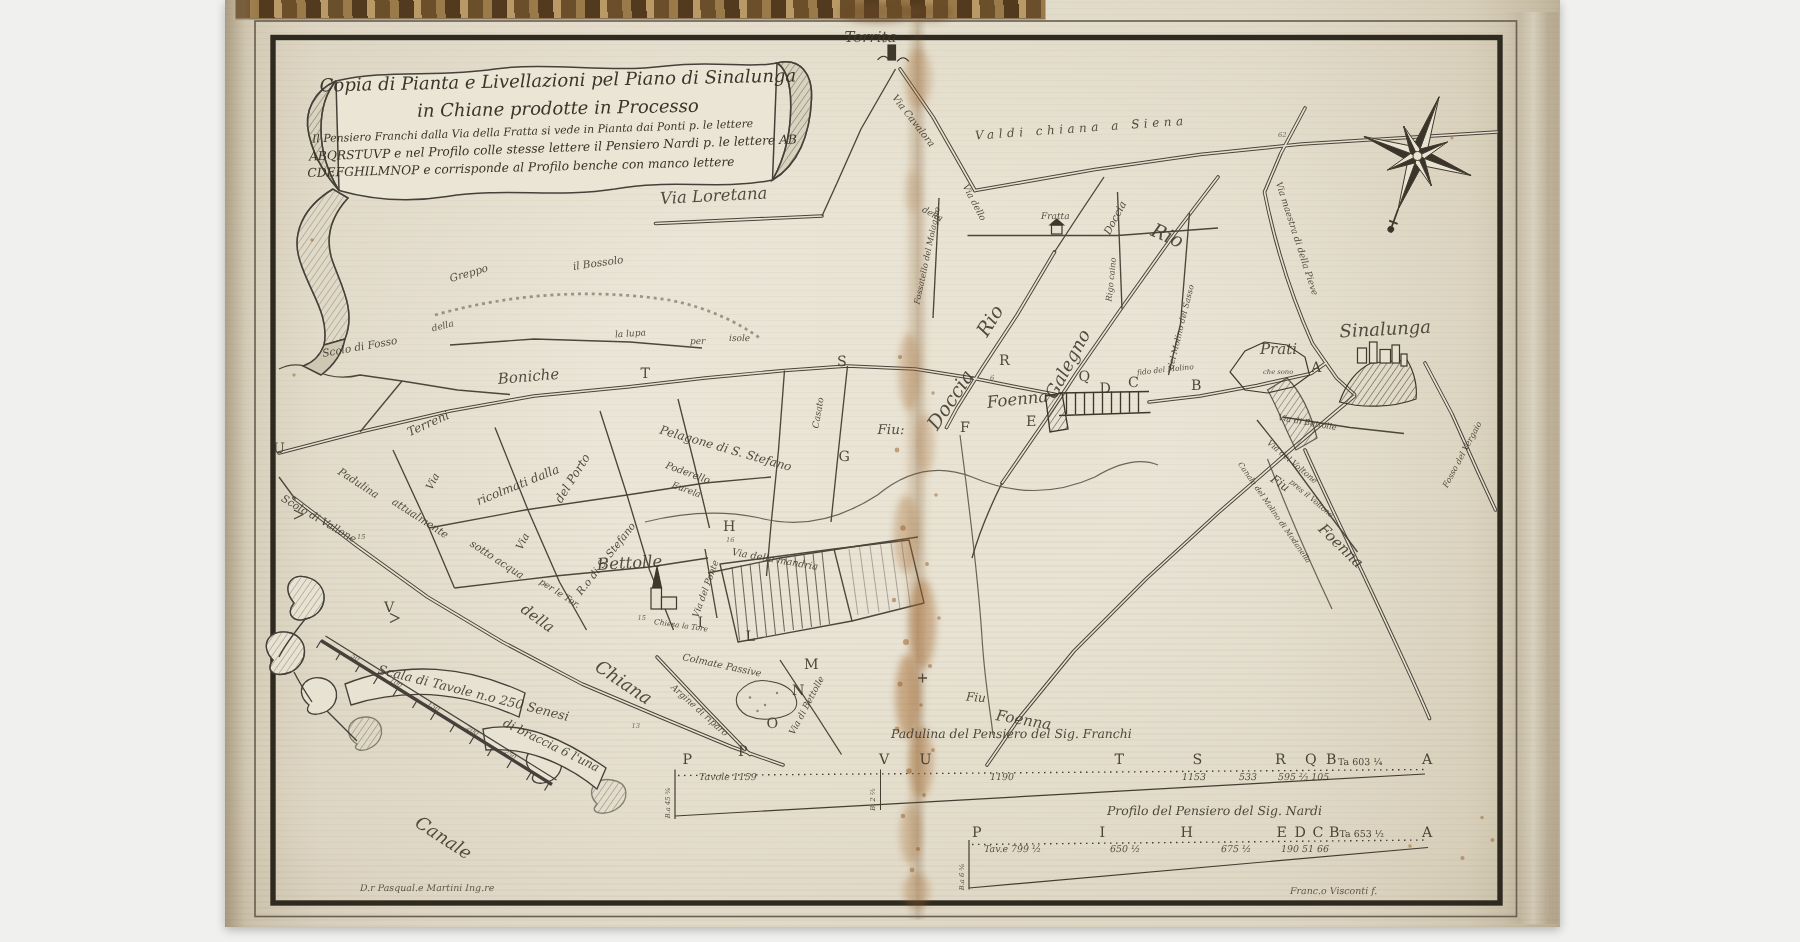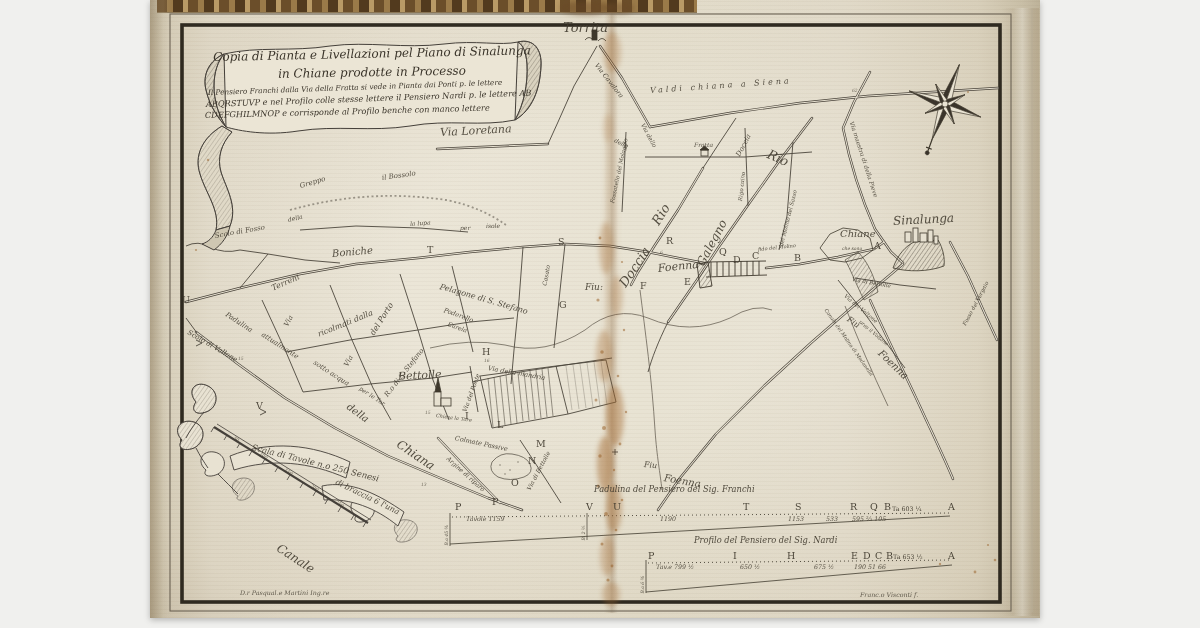--- a/index.html
+++ b/index.html
@@ -35,21 +35,21 @@
   .c1{left:212px;top:50px;width:320px;font-size:12px;text-align:center;transform:rotate(-1.2deg);}
   .c2{left:212px;top:68px;width:320px;font-size:12px;text-align:center;transform:rotate(-1deg);}
   .c3{left:208px;top:88px;width:334px;font-size:7.3px;transform:rotate(-2deg);}
   .c4{left:206px;top:99px;width:340px;font-size:8.2px;transform:rotate(-2deg);}
   .c5{left:205px;top:110px;width:334px;font-size:8.2px;transform:rotate(-1.5deg);}
   .sig{font-style:italic;font-size:6.3px;opacity:.8;}
   .sig1{left:240px;top:589px;}
   .sig2{left:860px;top:591px;}
   .ptitle{font-style:italic;font-size:8.3px;opacity:.9;}
   .pt1{left:594px;top:484px;}
-  .pt2{left:694px;top:535px;}
+  .pt2{left:738px;top:535px;}
   .sctext{font-style:italic;font-size:8.5px;opacity:.88;}
   .st1{left:252px;top:442px;transform:rotate(14deg);}
   .st2{left:336px;top:477px;font-size:8px;transform:rotate(26deg);}
   .sctick{font-size:4.5px;font-style:italic;opacity:.8;}
 </style>
 </head>
 <body>
 
 <div class="stage">
   <div class="paper"></div>
@@ -303,39 +303,39 @@
     <span class="cart c3">Il Pensiero Franchi dalla Via della Fratta si vede in Pianta dai Ponti p. le lettere</span>
     <span class="cart c4">ABQRSTUVP e nel Profilo colle stesse lettere il Pensiero Nardi p. le lettere AB</span>
     <span class="cart c5">CDEFGHILMNOP e corrisponde al Profilo benche con manco lettere</span>
     <span class="ptitle pt1">Padulina del Pensiero del Sig. Franchi</span>
     <span class="ptitle pt2">Profilo del Pensiero del Sig. Nardi</span>
     <span class="sctext st1">Scala di Tavole n.o 250 Senesi</span>
     <span class="sctext st2">di braccia 6 l'una</span>
     <span class="sig sig1">D.r Pasqual.e Martini Ing.re</span>
     <span class="sig sig2">Franc.o Visconti f.</span>
   <span class="mlab" style="left: 440px; top: 126px; font-size: 11px; transform: rotate(-3deg);">Via Loretana</span>
-      <span class="mlab" style="left: 563px; top: 20px; font-size: 13px;">Torrita</span>
+      <span class="mlab" style="left: 563px; top: 20px; font-size: 10px;">Torrita</span>
       <span class="mlab" style="left: 596px; top: 60px; font-size: 6.5px; transform: rotate(52deg);">Via Cavalora</span>
       <span class="mlab" style="left: 650px; top: 86px; font-size: 8px; transform: rotate(-4deg); letter-spacing: 3px;">Valdi chiana a Siena</span>
       <span class="mlab" style="left: 615px; top: 136px; font-size: 6px; transform: rotate(28deg);">della</span>
       <span class="mlab" style="left: 643px; top: 120px; font-size: 6px; transform: rotate(62deg);">Via dello</span>
       <span class="mlab" style="left: 694px; top: 141px; font-size: 6px;">Fratta</span>
       <span class="mlab" style="left: 612px; top: 200px; font-size: 5.5px; transform: rotate(-78deg);">Fossatello del Molaggio</span>
       <span class="mlab" style="left: 740px; top: 198px; font-size: 5.5px; transform: rotate(-84deg);">Rigo caino</span>
       <span class="mlab" style="left: 768px; top: 146px; font-size: 13px; transform: rotate(24deg);">Rio</span>
       <span class="mlab" style="left: 655px; top: 216px; font-size: 13px; transform: rotate(-58deg);">Rio</span>
       <span class="mlab" style="left: 738px; top: 152px; font-size: 7px; transform: rotate(-62deg);">Doccia</span>
       <span class="mlab" style="left: 852px; top: 118px; font-size: 6px; transform: rotate(72deg);">Via maestra di della Pieve</span>
       <span class="mlab" style="left: 700px; top: 258px; font-size: 12px; transform: rotate(-62deg);">Galegno</span>
       <span class="mlab" style="left: 781px; top: 243px; font-size: 5.5px; transform: rotate(-76deg);">del Molino del Sasso</span>
       <span class="mlab" style="left: 622px; top: 278px; font-size: 13px; transform: rotate(-56deg);">Doccia</span>
       <span class="mlab" style="left: 658px; top: 262px; font-size: 11px; transform: rotate(-6deg);">Foenna</span>
       <span class="mlab" style="left: 585px; top: 282px; font-size: 9px;">Fiu:</span>
       <span class="mlab" style="left: 893px; top: 214px; font-size: 12px; transform: rotate(-3deg);">Sinalunga</span>
-      <span class="mlab" style="left: 840px; top: 228px; font-size: 10px;">Chiane</span>
+      <span class="mlab" style="left: 840px; top: 228px; font-size: 10px;">Prati</span>
       <span class="mlab" style="left: 842px; top: 246px; font-size: 4.5px;">che sono</span>
       <span class="mlab" style="left: 852px; top: 276px; font-size: 5.5px; transform: rotate(10deg);">Via di Bettolle</span>
       <span class="mlab" style="left: 845px; top: 292px; font-size: 5.5px; transform: rotate(40deg);">Via del Voltone</span>
       <span class="mlab" style="left: 860px; top: 318px; font-size: 5px; transform: rotate(40deg);">pres il Voltone</span>
       <span class="mlab" style="left: 848px; top: 314px; font-size: 8px; transform: rotate(35deg);">Fiu</span>
       <span class="mlab" style="left: 880px; top: 346px; font-size: 10px; transform: rotate(44deg);">Foenna</span>
       <span class="mlab" style="left: 826px; top: 306px; font-size: 5px; transform: rotate(55deg);">Canale del Molino di Modanella</span>
       <span class="mlab" style="left: 964px; top: 322px; font-size: 5.5px; transform: rotate(-62deg);">Fosso del Vergaio</span>
       <span class="mlab" style="left: 215px; top: 232px; font-size: 7px; transform: rotate(-10deg);">Scolo di Fosso</span>
       <span class="mlab" style="left: 300px; top: 182px; font-size: 7px; transform: rotate(-16deg);">Greppo</span>

